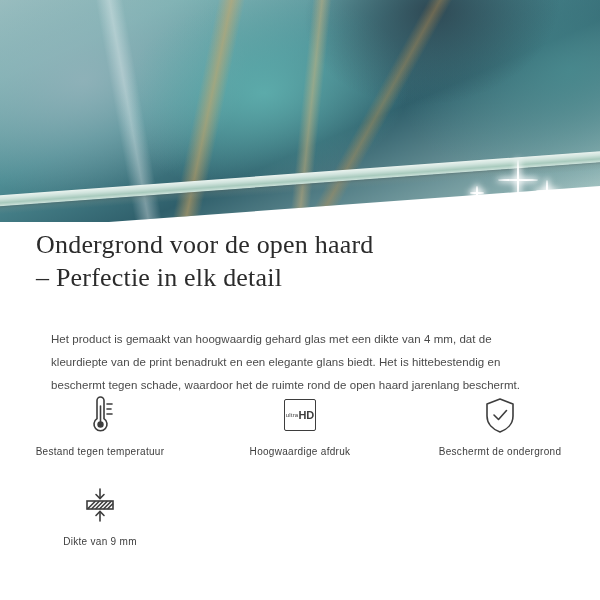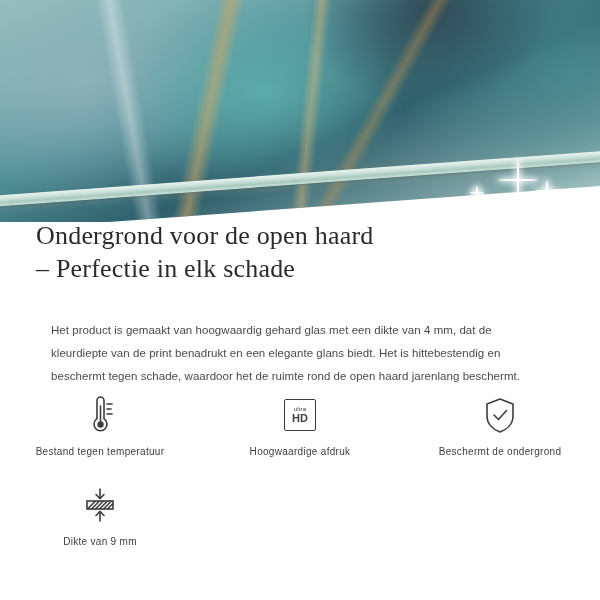--- a/index.html
+++ b/index.html
@@ -100,21 +100,21 @@
     box-shadow: 0 0 6px 2px rgba(255,255,255,0.9);
   }
   .sparkle.s1 { left: 498px; top: 160px; width: 40px; height: 40px; }
   .sparkle.s2 { left: 536px; top: 180px; width: 22px; height: 22px; }
   .sparkle.s3 { left: 470px; top: 186px; width: 14px; height: 14px; }
 
   
   .content {
     position: absolute;
     left: 0;
-    top: 207px;
+    top: 216px;
     width: 600px;
   }
   .headline {
     margin: 0;
     padding: 12px 36px 0 36px;
     font-family: "Liberation Serif", serif;
     font-size: 26px;
     line-height: 1.28;
     font-weight: 400;
     color: #2b2b2b;
@@ -161,21 +161,20 @@
     color: #3d3d3d;
     letter-spacing: 0.3px;
     text-align: right;
   }
   .ultrahd-box {
     width: 30px;
     height: 30px;
     border: 1.6px solid #3d3d3d;
     border-radius: 2px;
     display: flex;
-    flex-direction: column;
     align-items: center;
     justify-content: center;
     line-height: 1;
   }
   .ultrahd-box .u1 {
     font-size: 6px;
     letter-spacing: 0.2px;
     color: #3d3d3d;
   }
   .ultrahd-box .u2 {
@@ -205,21 +204,21 @@
     </div>
     <div class="sparkle s3">
       <span class="sp-h"></span>
         <span class="sp-v"></span>
     </div>
   </div>
 
   <div class="content">
     <h1 class="headline">
       <span class="line">Ondergrond voor de open haard</span>
-      <span class="line">– Perfectie in elk schade</span>
+      <span class="line">– Perfectie in elk detail</span>
     </h1>
     <p class="body-copy">Het product is gemaakt van hoogwaardig gehard glas met een dikte van 4 mm, dat de kleurdiepte van de print benadrukt en een elegante glans biedt. Het is hittebestendig en beschermt tegen schade, waardoor het de ruimte rond de open haard jarenlang beschermt.</p>
   </div>
 
   <div class="features">
 
     <div class="feature">
       <div class="feature-icon">
         <svg width="40" height="42" viewBox="0 0 40 42" fill="none" stroke="#3d3d3d" stroke-width="1.6" stroke-linecap="round">
           <path d="M17 6.5a3.5 3.5 0 0 1 7 0v18.2a6.5 6.5 0 1 1-7 0z"></path>

